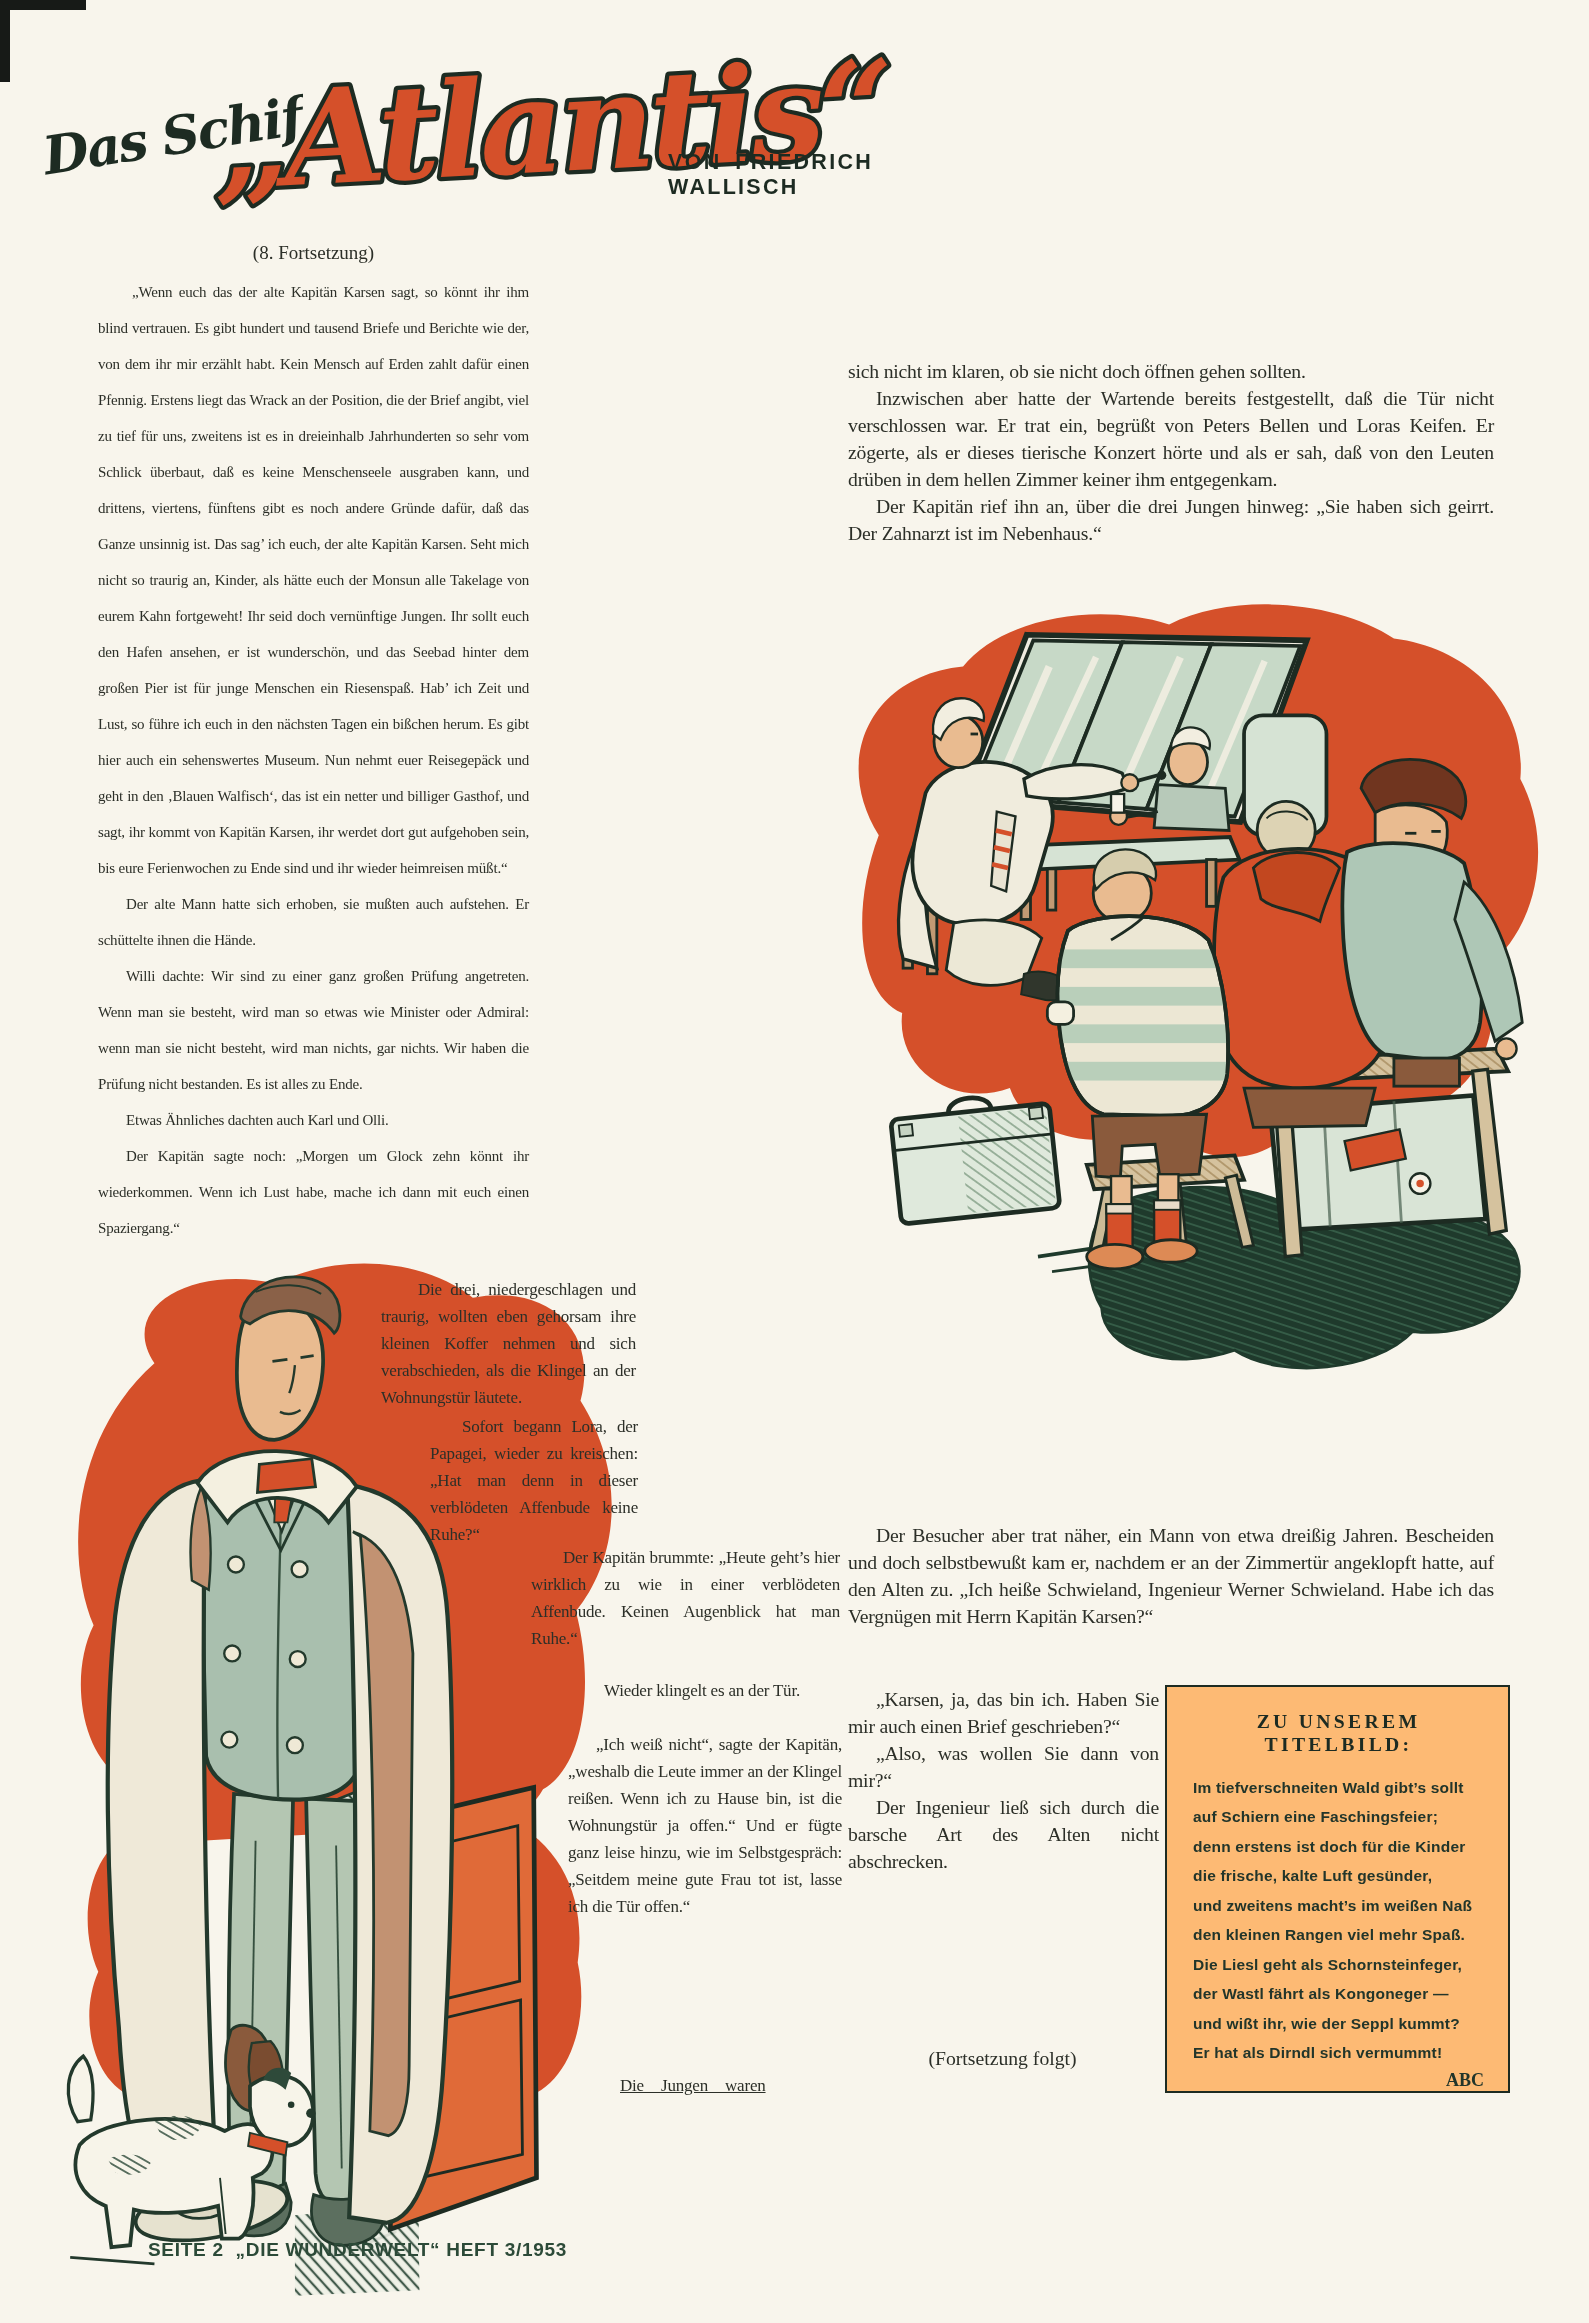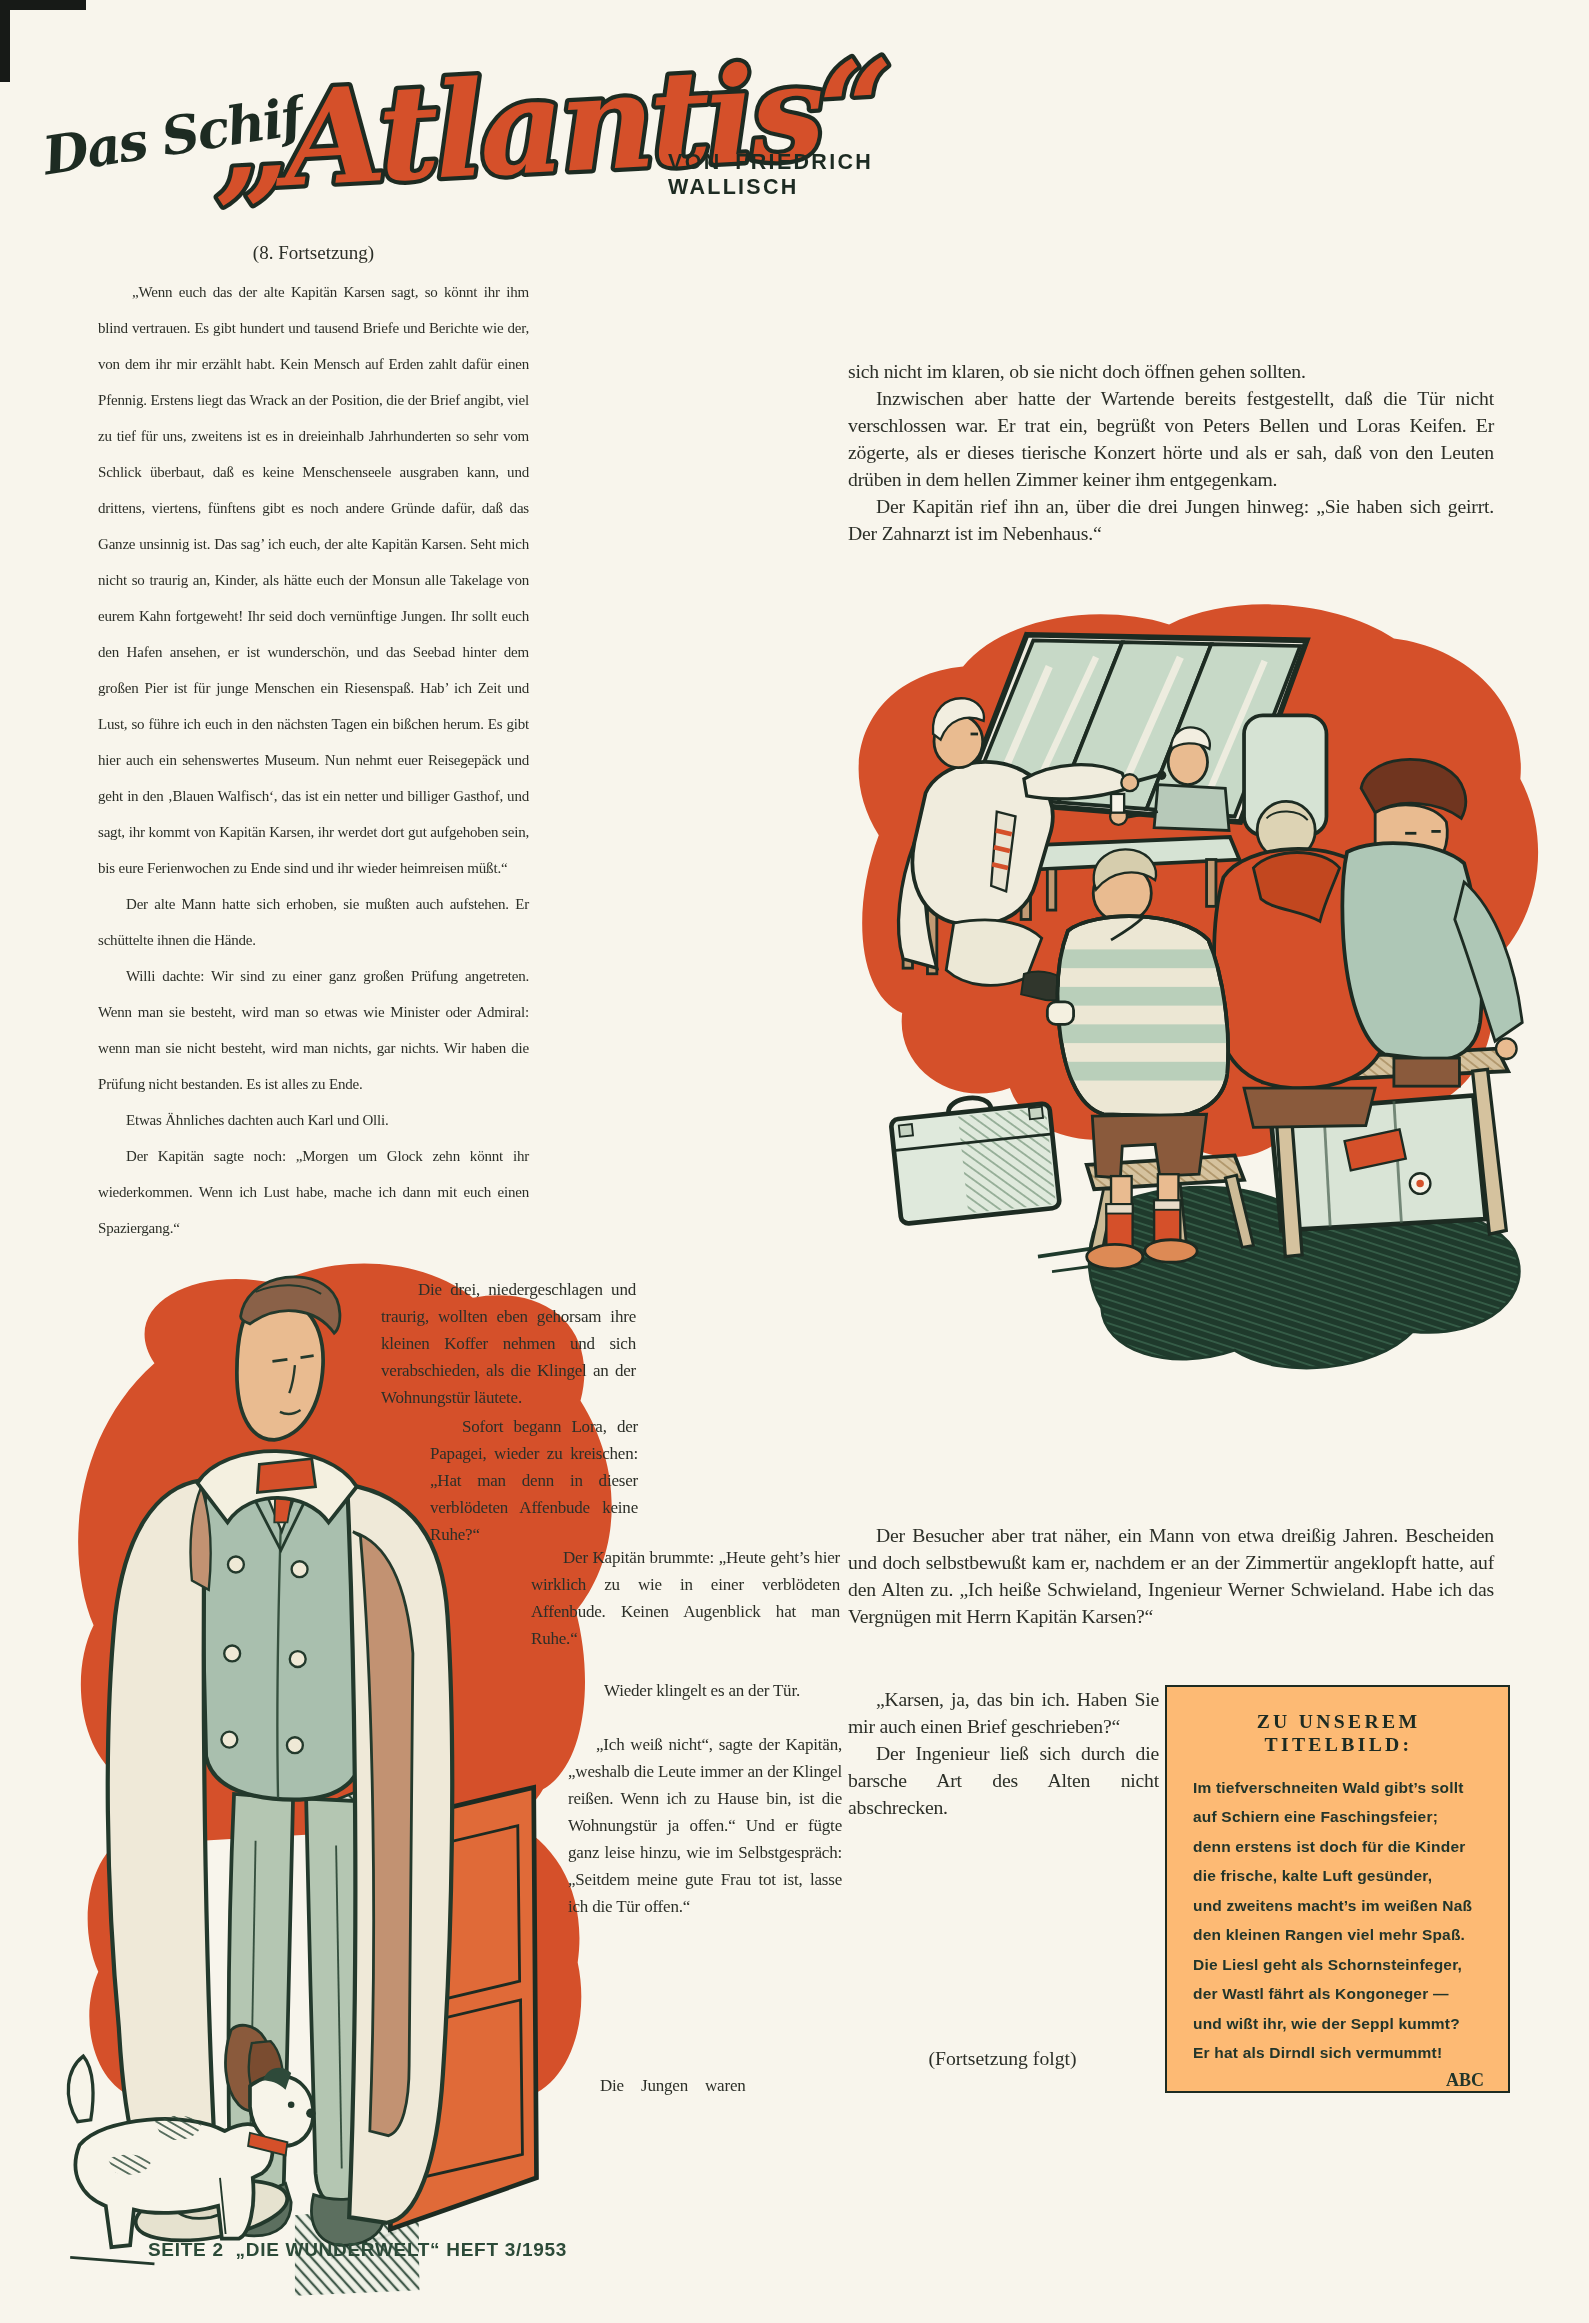--- a/index.html
+++ b/index.html
@@ -59,34 +59,35 @@
     <p class="ind">Willi dachte: Wir sind zu einer ganz großen Prüfung angetreten. Wenn man sie besteht, wird man so etwas wie Minister oder Admiral: wenn man sie nicht besteht, wird man nichts, gar nichts. Wir haben die Prüfung nicht bestanden. Es ist alles zu Ende.</p>
     <p class="ind">Etwas Ähnliches dachten auch Karl und Olli.</p>
     <p class="ind">Der Kapitän sagte noch: „Morgen um Glock zehn könnt ihr wiederkommen. Wenn ich Lust habe, mache ich dann mit euch einen Spaziergang.“</p>
   </div>
 
   <div class="abs txt wrapblock" style="left:361px;top:1276px;width:255px;text-indent:37px;">Die drei, niedergeschlagen und traurig, wollten eben gehorsam ihre kleinen Koffer nehmen und sich verabschieden, als die Klingel an der Wohnungstür läutete.</div>
   <div class="abs txt wrapblock" style="left:410px;top:1413px;width:208px;text-indent:32px;">Sofort begann Lora, der Papagei, wieder zu kreischen: „Hat man denn in dieser verblödeten Affenbude keine Ruhe?“</div>
   <div class="abs txt wrapblock" style="left:511px;top:1544px;width:309px;text-indent:32px;">Der Kapitän brummte: „Heute geht’s hier wirklich zu wie in einer verblödeten Affenbude. Keinen Augenblick hat man Ruhe.“</div>
   <div class="abs txt wrapblock" style="left:548px;top:1677px;width:272px;text-indent:36px;">Wieder klingelt es an der Tür.</div>
   <div class="abs txt wrapblock" style="left:548px;top:1731px;width:274px;text-indent:28px;">„Ich weiß nicht“, sagte der Kapitän, „weshalb die Leute immer an der Klingel reißen. Wenn ich zu Hause bin, ist die Wohnungstür ja offen.“ Und er fügte ganz leise hinzu, wie im Selbstgespräch: „Seitdem meine gute Frau tot ist, lasse ich die Tür offen.“</div>
-  <div class="abs wrapblock" style="left:580px;top:2072px;width:234px;word-spacing:13px;">Die Jungen waren</div>
+  <div class="abs wrapblock" style="left:600px;top:2072px;width:234px;word-spacing:13px;text-decoration:underline;">Die Jungen waren</div>
 
   <div class="abs txt rightcol" style="top:358px;">
     <p>sich nicht im klaren, ob sie nicht doch öffnen gehen sollten.</p>
     <p class="ind">Inzwischen aber hatte der Wartende bereits festgestellt, daß die Tür nicht verschlossen war. Er trat ein, begrüßt von Peters Bellen und Loras Keifen. Er zögerte, als er dieses tierische Konzert hörte und als er sah, daß von den Leuten drüben in dem hellen Zimmer keiner ihm entgegenkam.</p>
     <p class="ind">Der Kapitän rief ihn an, über die drei Jungen hinweg: „Sie haben sich geirrt. Der Zahnarzt ist im Nebenhaus.“</p>
   </div>
 
   <div class="abs txt rightcol" style="top:1522px;">
     <p class="ind">Der Besucher aber trat näher, ein Mann von etwa dreißig Jahren. Bescheiden und doch selbstbewußt kam er, nachdem er an der Zimmertür angeklopft hatte, auf den Alten zu. „Ich heiße Schwieland, Ingenieur Werner Schwieland. Habe ich das Vergnügen mit Herrn Kapitän Karsen?“</p>
   </div>
 
   <div class="abs txt rightcol" style="top:1686px;width:311px;">
     <p class="ind">„Karsen, ja, das bin ich. Haben Sie mir auch einen Brief geschrieben?“</p>
+    <p class="ind">„Also, was wollen Sie dann von mir?“</p>
     <p class="ind">Der Ingenieur ließ sich durch die barsche Art des Alten nicht abschrecken.</p>
   </div>
 
   <div class="abs fortfolgt">(Fortsetzung folgt)</div>
 
   <div class="abs titelbild-box">
     <div class="titelbild-title">ZU UNSEREM TITELBILD:</div>
     <div>
         <div class="poem-line">Im tiefverschneiten Wald gibt’s sollt</div>
         <div class="poem-line">auf Schiern eine Faschingsfeier;</div>

